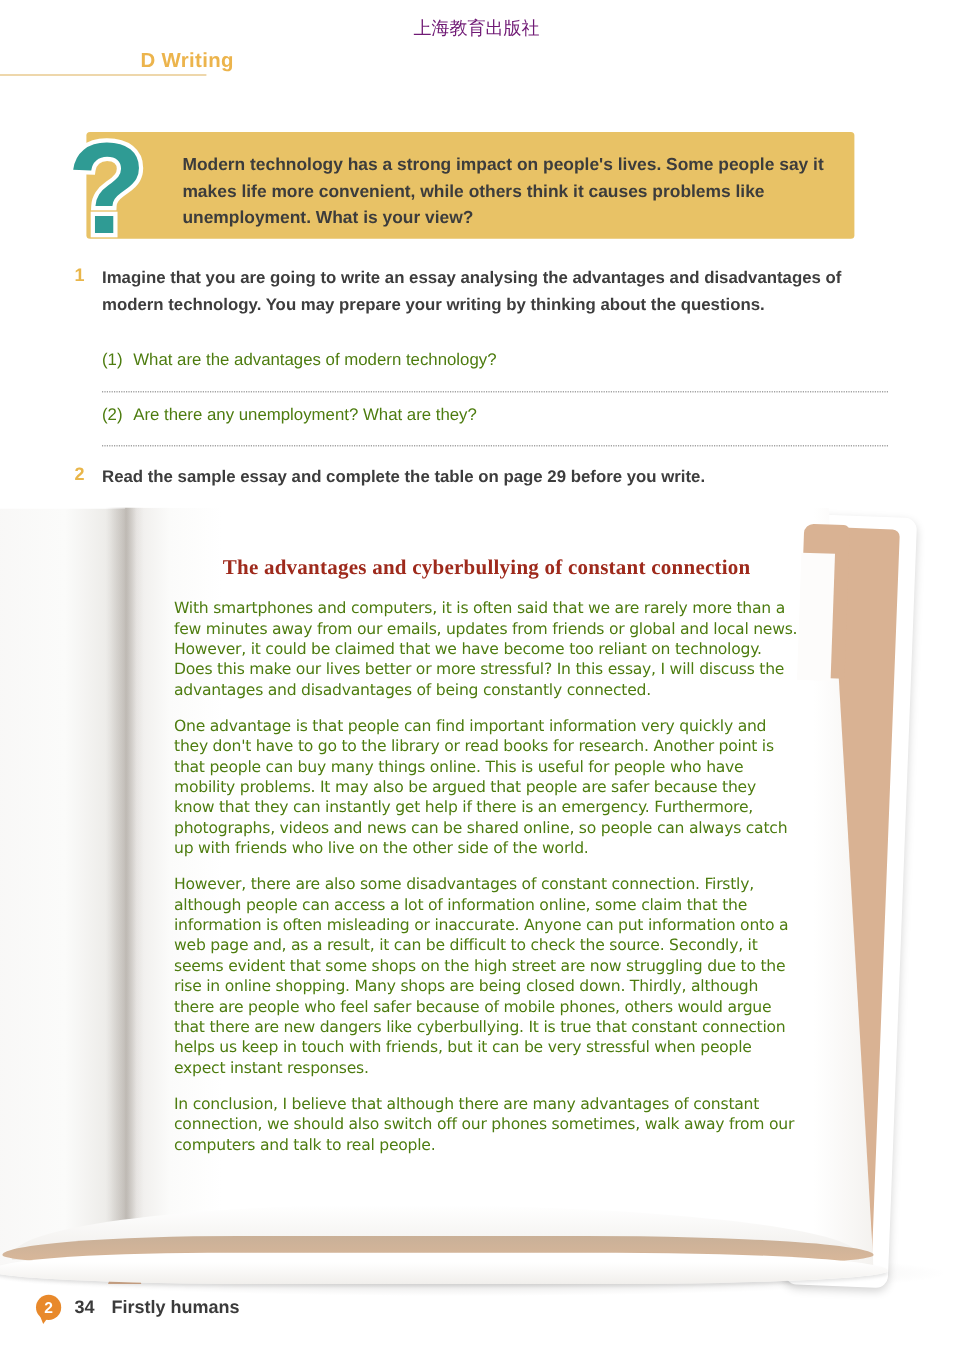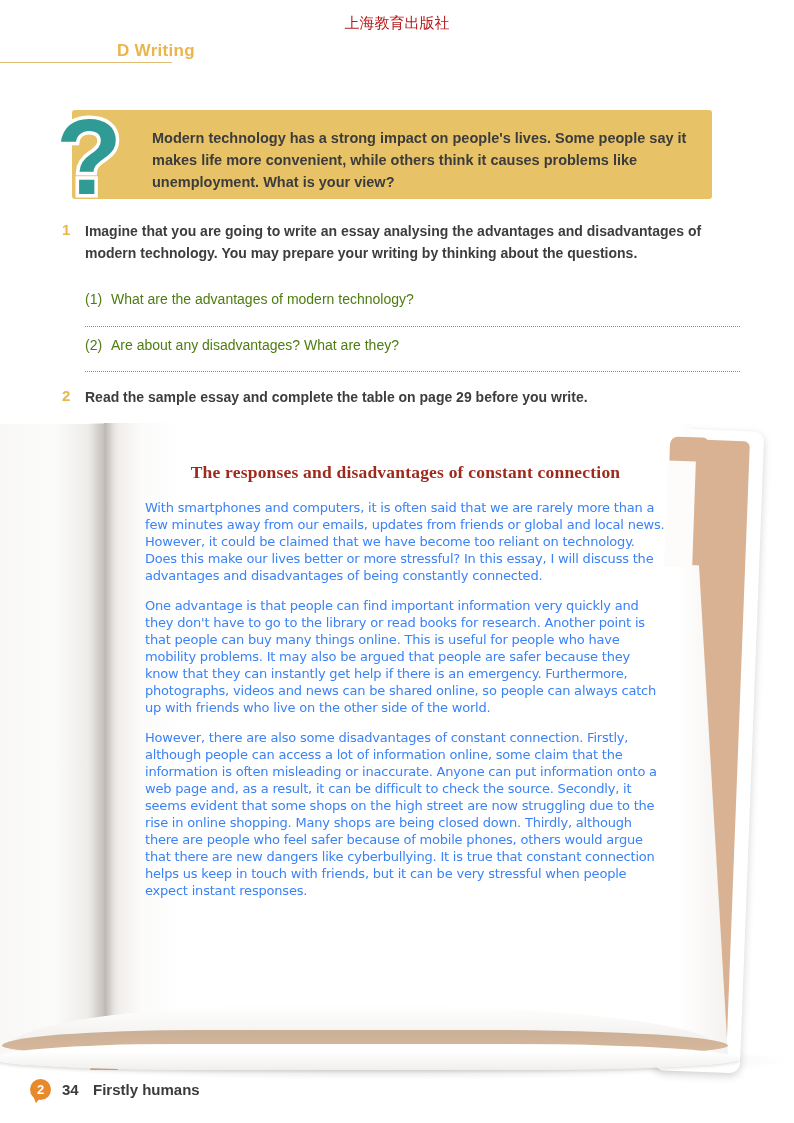--- a/index.html
+++ b/index.html
@@ -6,21 +6,21 @@
   html,body { width:794px; height:1123px; }
   body {
     position:relative;
     font-family:"Liberation Sans", sans-serif;
     background:#ffffff;
     overflow:hidden;
   }
   
   .publisher {
     position:absolute; top:14px; left:0; width:794px;
-    text-align:center; font-size:15px; color:#b91c1c;
+    text-align:center; font-size:15px; color:#701a75;
     font-family:"DejaVu Sans", sans-serif;
   }
   .section-heading {
     position:absolute; top:41px; left:75px;
     font-size:17px; font-weight:bold; color:#ecb44c; letter-spacing:.3px;margin-left:42px;
   }
   .heading-underline {
     position:absolute; top:62px; left:0; width:172px; height:0;
     border-bottom:1.5px solid #e3bd74;
   }
@@ -116,21 +116,21 @@
   .essay {
     position:absolute; left:145px; top:462px; width:521px;
   }
   .essay-title {
     font-family:"Liberation Serif", serif;
     font-size:17.5px; font-weight:bold; color:#9e2a1c;
     text-align:center; margin-bottom:16px; letter-spacing:.2px;
   }
   .essay p {
     font-family:"DejaVu Sans", sans-serif;
-    font-size:13px; line-height:17px; color:#3b82f6;
+    font-size:13px; line-height:17px; color:#4d7c0f;
     margin-bottom:13px; letter-spacing:-0.2px;
   }
   
   .footer { position:absolute; left:0; top:1077px; width:400px; height:30px; }
   .unit-badge {
     position:absolute; left:30px; top:2px; width:21px; height:21px;
     background:#e8892b; border-radius:50%;
     color:#ffffff; font-size:13px; font-weight:bold;
     text-align:center; line-height:21px;
   }
@@ -161,41 +161,42 @@
 
 <div class="task-number t1-num">1</div>
 <div class="task-text t1-text">Imagine that you are going to write an essay analysing the advantages and disadvantages of modern technology. You may prepare your writing by thinking about the questions.</div>
 
 <div class="question-row q1">
   <span class="q-label">(1)</span><span>What are the advantages of modern technology?</span>
 </div>
 <div class="answer-line line1"></div>
 
 <div class="question-row q2">
-  <span class="q-label">(2)</span><span>Are about any disadvantages? What are they?</span>
+  <span class="q-label">(2)</span><span>Are there any unemployment? What are they?</span>
 </div>
 <div class="answer-line line2"></div>
 
 <div class="task-number t2-num">2</div>
 <div class="task-text t2-text">Read the sample essay and complete the table on page 29 before you write.</div>
 
 <div class="book-shadow"></div>
 <div class="cover-outer"></div>
 <div class="cover-lining"></div>
 <div class="page-left"></div>
 <div class="page-right"></div>
 <div class="corner-tab"></div>
 <div class="corner-tab-cut"></div>
 <div class="gutter-shadow"></div>
 
 <div class="essay">
-  <div class="essay-title">The responses and disadvantages of constant connection</div>
+  <div class="essay-title">The advantages and cyberbullying of constant connection</div>
   <p>With smartphones and computers, it is often said that we are rarely more than a few minutes away from our emails, updates from friends or global and local news. However, it could be claimed that we have become too reliant on technology. Does this make our lives better or more stressful? In this essay, I will discuss the advantages and disadvantages of being constantly connected.</p>
   <p>One advantage is that people can find important information very quickly and they don't have to go to the library or read books for research. Another point is that people can buy many things online. This is useful for people who have mobility problems. It may also be argued that people are safer because they know that they can instantly get help if there is an emergency. Furthermore, photographs, videos and news can be shared online, so people can always catch up with friends who live on the other side of the world.</p>
   <p>However, there are also some disadvantages of constant connection. Firstly, although people can access a lot of information online, some claim that the information is often misleading or inaccurate. Anyone can put information onto a web page and, as a result, it can be difficult to check the source. Secondly, it seems evident that some shops on the high street are now struggling due to the rise in online shopping. Many shops are being closed down. Thirdly, although there are people who feel safer because of mobile phones, others would argue that there are new dangers like cyberbullying. It is true that constant connection helps us keep in touch with friends, but it can be very stressful when people expect instant responses.</p>
+  <p>In conclusion, I believe that although there are many advantages of constant connection, we should also switch off our phones sometimes, walk away from our computers and talk to real people.</p>
 </div>
 
 <div class="curl-top"></div>
 <div class="curl-tan"></div>
 <div class="spine-bottom"></div>
 <div class="curl-front"></div>
 
 <div class="footer">
   <div class="unit-badge">2</div>
   <div class="page-number">34</div>

